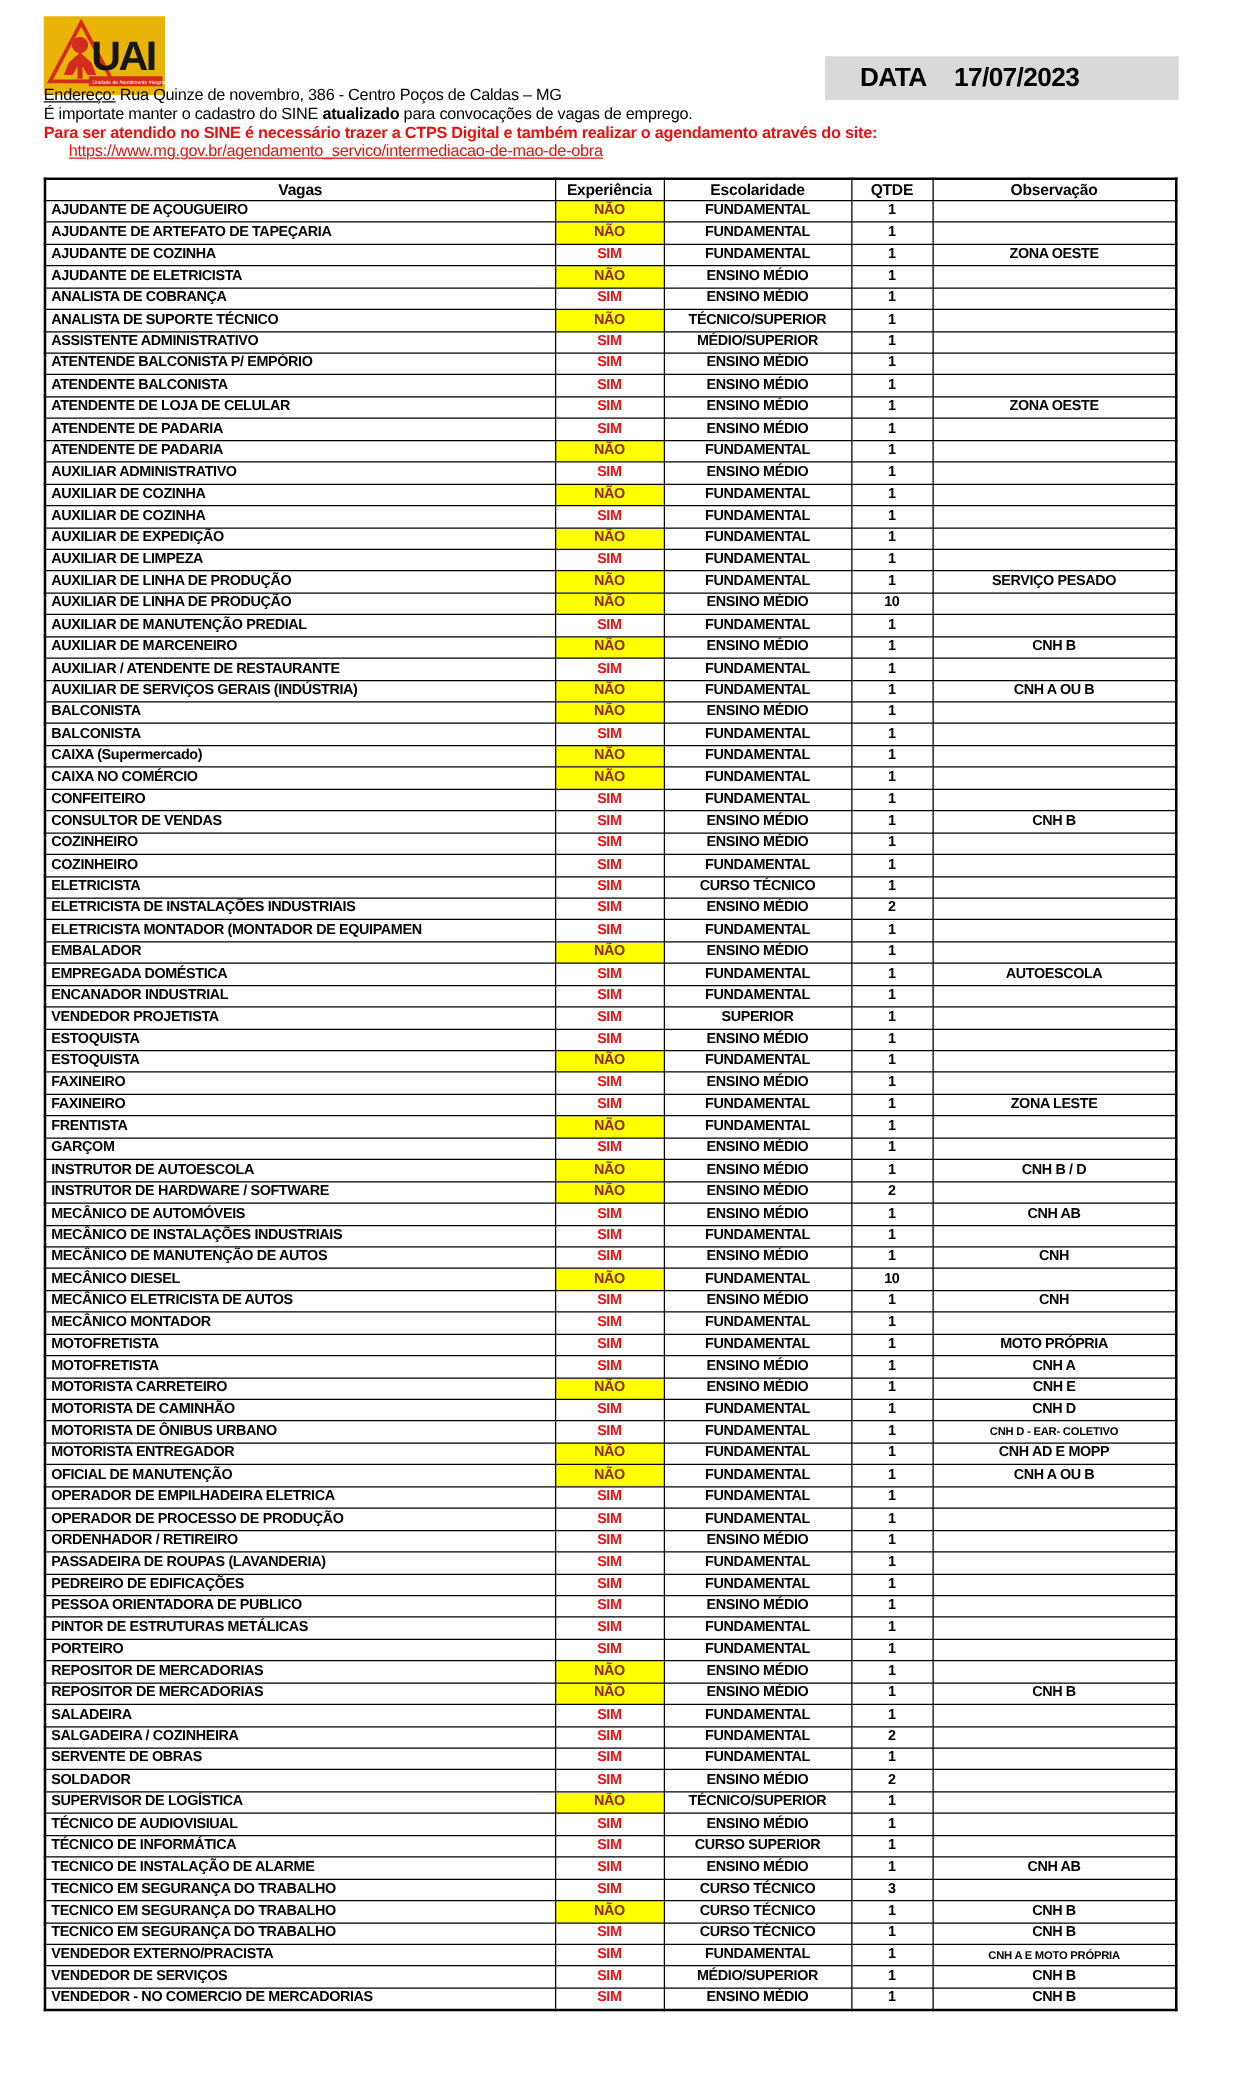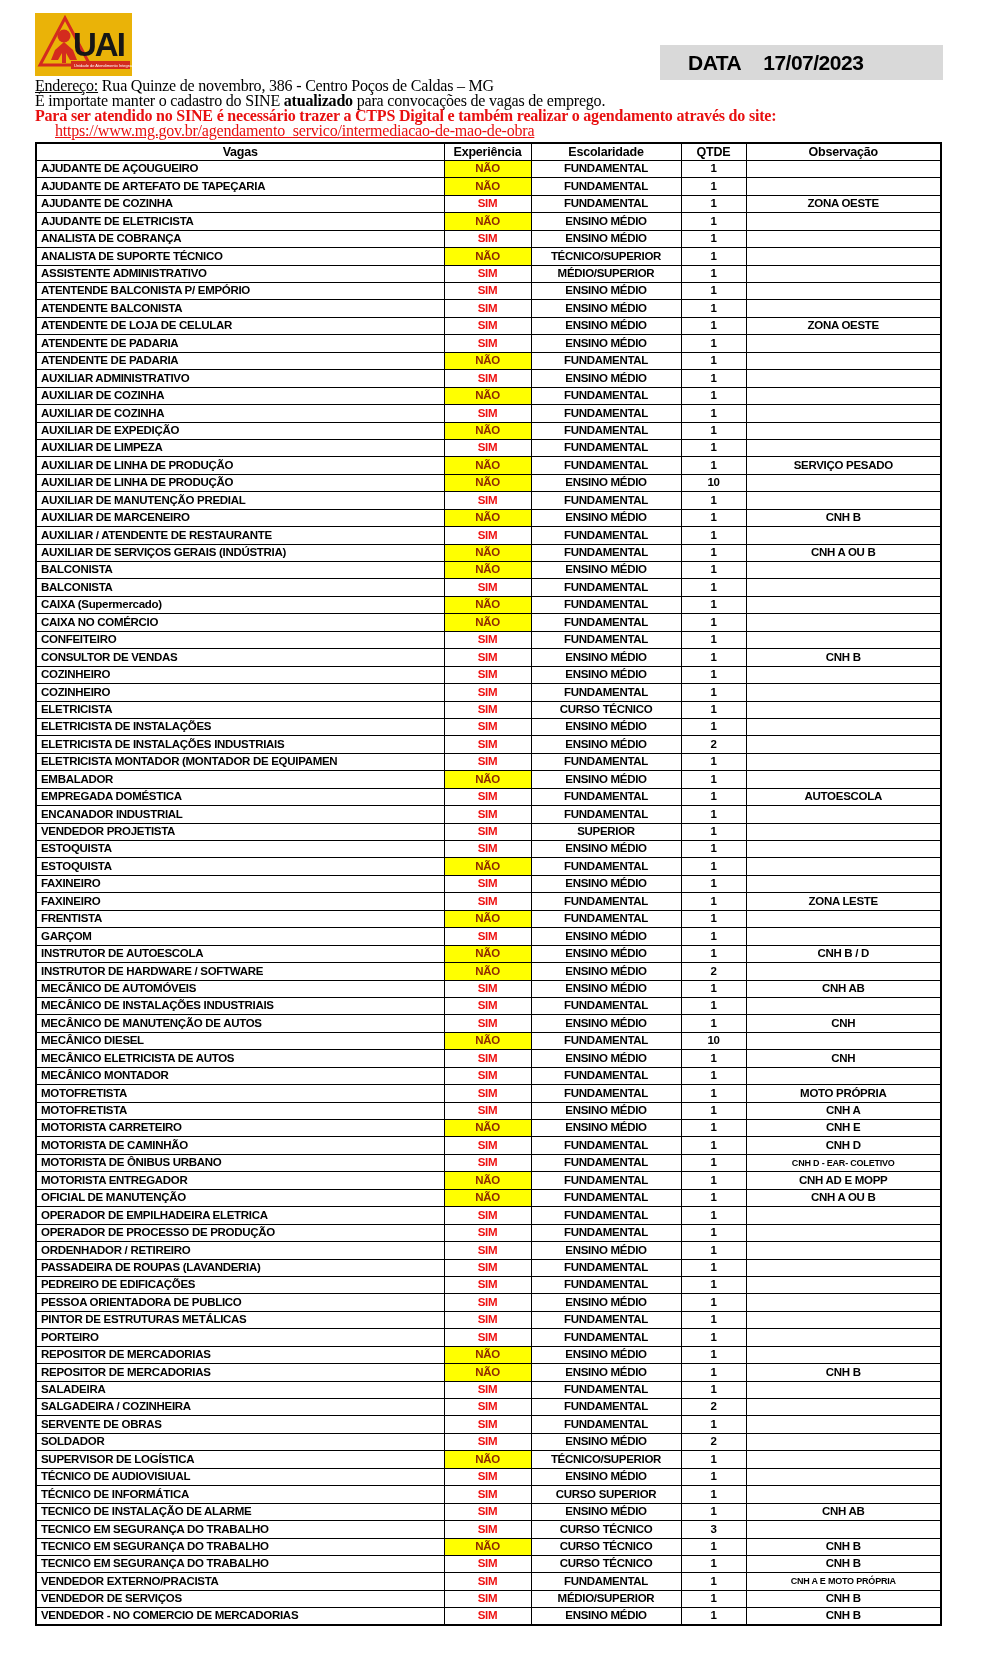--- a/index.html
+++ b/index.html
@@ -14,21 +14,21 @@
     position:absolute;left:35px;top:13px;width:97px;height:63px;
     background:#eab308;overflow:hidden;text-decoration:underline;
   }
   .date-box{
     position:absolute;left:660px;top:45px;width:283px;height:35px;
     background:var(--date_box_bg,#d9d9d9);
     display:flex;align-items:center;gap:22px;padding-left:28px;box-sizing:border-box;
     font-weight:bold;font-size:21px;letter-spacing:-0.5px;
   }
   
-  .intro{position:absolute;left:35px;top:79px;width:920px;font-size:16px;line-height:14.8px;letter-spacing:-0.2px;font-family:Liberation Serif, serif;}
+  .intro{position:absolute;left:35px;top:69px;width:920px;font-size:13px;line-height:14.8px;letter-spacing:-0.2px;}
   .intro .u{text-decoration:underline;}
   .intro b{font-weight:bold;margin-top:28px;}
   .notice{color:var(--notice_red,#e81010);font-weight:bold;}
   .site-link{color:var(--notice_red,#e81010);text-decoration:underline;font-weight:normal;display:inline-block;margin-top:1px;margin-left:20px;}
   
   .vagas-table{
     position:absolute;left:35px;top:142px;
     border-collapse:collapse;table-layout:fixed;width:905px;
     border:2px solid #000;
   }
@@ -318,27 +318,20 @@
         <td class="obs"></td>
       </tr>
       <tr>
         <td class="vaga">ELETRICISTA</td>
         <td class="exp sim">SIM</td>
         <td class="esc">CURSO TÉCNICO</td>
         <td class="qtde">1</td>
         <td class="obs"></td>
       </tr>
       <tr>
-        <td class="vaga">ELETRICISTA DE INSTALAÇÕES</td>
-        <td class="exp sim">SIM</td>
-        <td class="esc">ENSINO MÉDIO</td>
-        <td class="qtde">1</td>
-        <td class="obs"></td>
-      </tr>
-      <tr>
         <td class="vaga">ELETRICISTA DE INSTALAÇÕES INDUSTRIAIS</td>
         <td class="exp sim">SIM</td>
         <td class="esc">ENSINO MÉDIO</td>
         <td class="qtde">2</td>
         <td class="obs"></td>
       </tr>
       <tr>
         <td class="vaga">ELETRICISTA MONTADOR (MONTADOR DE EQUIPAMEN</td>
         <td class="exp sim">SIM</td>
         <td class="esc">FUNDAMENTAL</td>

